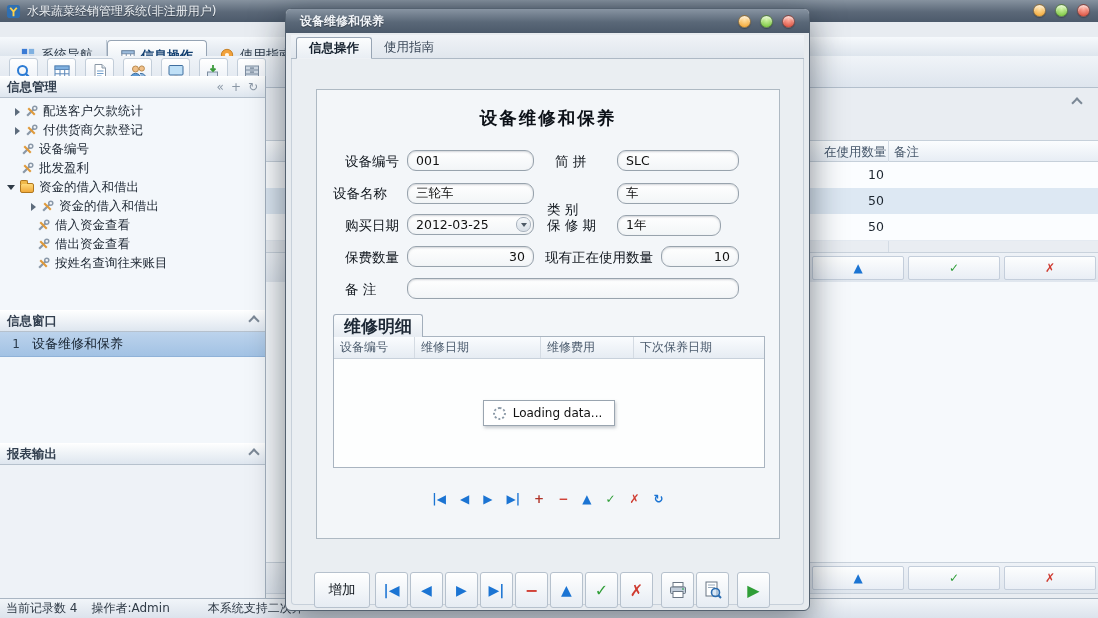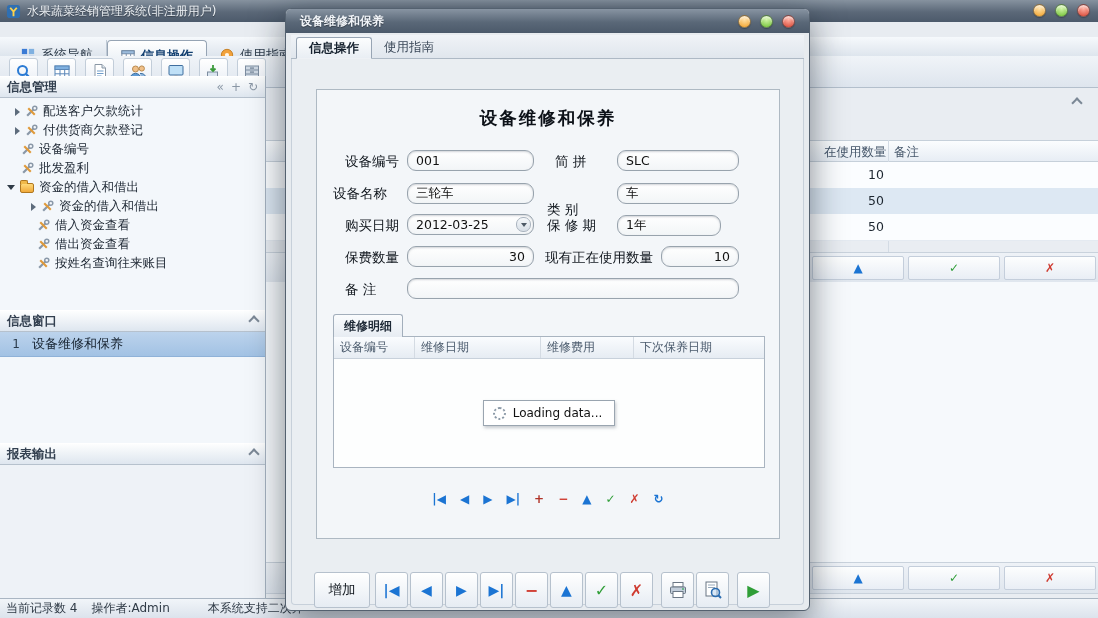--- a/index.html
+++ b/index.html
@@ -86,21 +86,21 @@
   .dbody{position:absolute;left:5px;right:5px;top:50px;bottom:5px;background:#eaeef2;border:1px solid #c7d0da;border-top:none;border-radius:0 0 4px 4px;box-sizing:border-box;}
   .fpanel{position:absolute;left:30px;top:80px;width:464px;height:450px;background:#f3f6f9;border:1px solid #aeb9c3;box-sizing:border-box;}
   .fhead{position:absolute;left:0;top:16px;width:100%;text-align:center;font-size:17.5px;font-weight:bold;color:#0c1118;letter-spacing:2px;}
   .flabel{position:absolute;font-size:13.5px;color:#10161d;white-space:nowrap;}
   .ffield{position:absolute;height:21px;box-sizing:border-box;}
   .ffield input{width:100%;height:100%;box-sizing:border-box;border:1px solid #98a3ad;border-radius:9px;background:linear-gradient(#ffffff,#f2f5f7);padding:0 8px;font-size:12.5px;font-family:inherit;color:#111;box-shadow:inset 0 1px 2px rgba(120,130,140,.35);outline:none;}
   .ffield.num input{text-align:right;}
   .ffield.combo input{padding-right:20px;}
   .ddbtn{position:absolute;right:3px;top:3px;width:15px;height:15px;border-radius:7px;background:linear-gradient(#f5f8fa,#d8dfe7);border:1px solid #aab4bf;display:flex;align-items:center;justify-content:center;box-sizing:border-box;}
   .caret{width:0;height:0;border-top:4px solid #4e5a66;border-left:3.5px solid transparent;border-right:3.5px solid transparent;}
-  .mtab2{position:absolute;left:16px;top:224px;height:23px;padding:0 10px;display:flex;align-items:center;font-size:12px;font-weight:bold;color:#1d2835;background:linear-gradient(#fafcfd,#e7ecf2);border:1px solid #a2aebb;border-bottom:none;border-radius:3px 3px 0 0;z-index:2;box-sizing:border-box;}
+  .mtab2{position:absolute;left:16px;top:224px;height:23px;padding:0 10px;display:flex;align-items:center;font-size:17px;font-weight:bold;color:#1d2835;background:linear-gradient(#fafcfd,#e7ecf2);border:1px solid #a2aebb;border-bottom:none;border-radius:3px 3px 0 0;z-index:2;box-sizing:border-box;}
   .grid{position:absolute;left:16px;top:246px;width:432px;height:132px;border:1px solid #a9b4c0;background:#fdfefe;box-sizing:border-box;}
   .ghead{display:flex;height:22px;background:linear-gradient(#fafcfe,#e6ecf3);border-bottom:1px solid #c8d1db;font-size:12px;color:#4a5a6c;box-sizing:border-box;}
   .gcol{display:flex;align-items:center;padding-left:6px;border-right:1px solid #d4dbe3;box-sizing:border-box;}
   .gc1{width:81px;} .gc2{width:126px;} .gc3{width:93px;} .gc4{flex:1;border-right:none;}
   .gbody{position:relative;height:108px;display:flex;align-items:center;justify-content:center;}
   .loadbox{display:flex;align-items:center;gap:7px;background:#ffffff;border:1px solid #9aa5b0;box-shadow:1px 2px 3px rgba(100,110,120,.35);padding:5px 12px 5px 9px;font-size:12px;color:#111;}
   .spinner{width:13px;height:13px;border-radius:50%;border:2px dotted #8a98a6;box-sizing:border-box;}
   .gnav{position:absolute;left:0;top:402px;width:100%;display:flex;justify-content:center;gap:14px;font-size:12px;font-weight:bold;}
   .c-blue{color:#1b74d3;} .c-red{color:#cf3b30;} .c-green{color:#2f9e37;} .c-dred{color:#b03328;}
   .bbar{position:absolute;left:28px;top:562px;height:38px;display:flex;align-items:center;gap:2px;}

